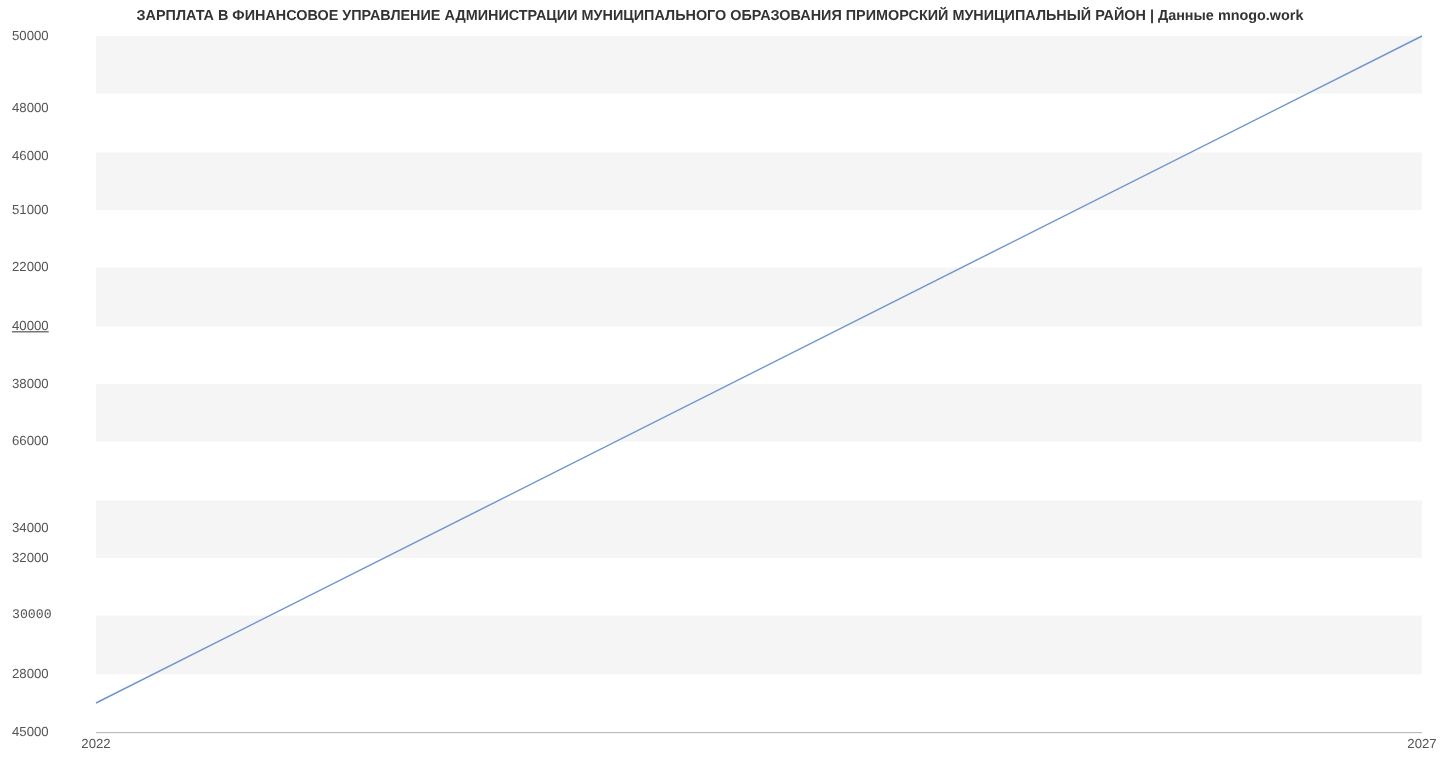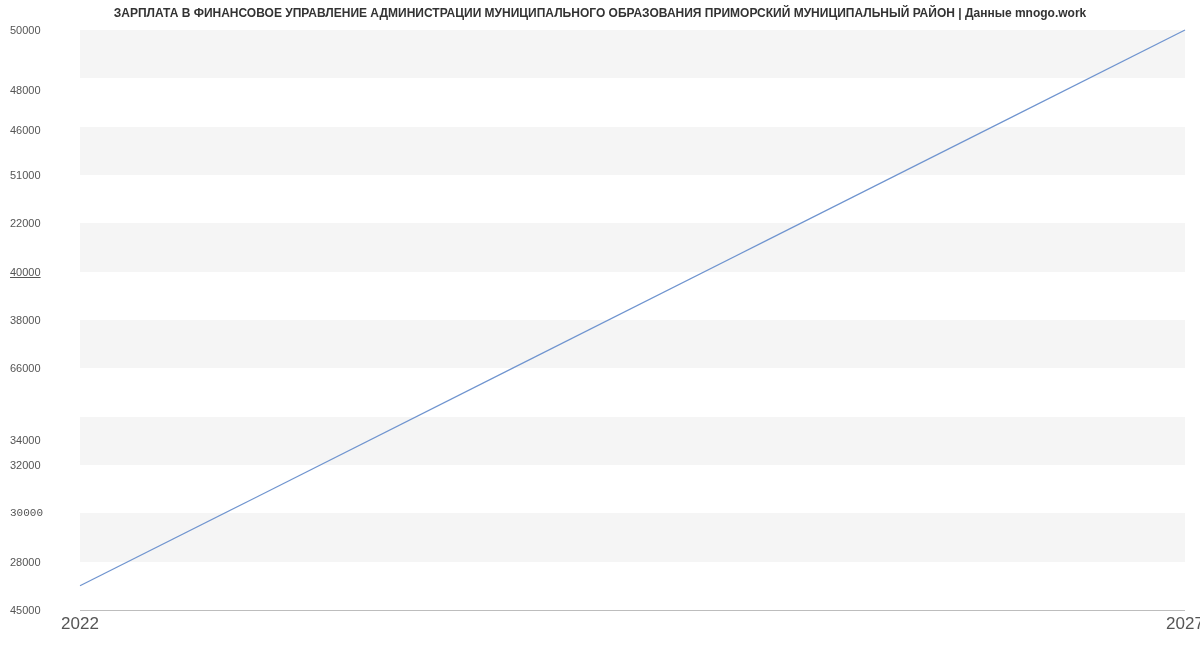--- a/index.html
+++ b/index.html
@@ -46,21 +46,21 @@
     right: 1130px;
     width: 60px;
     text-align: left;
     font-size: 11px;
     color: #555;
     transform: translateY(-50%);
   }
   .xtick-label {
     position: absolute;
     top: 614px;
-    font-size: 17px;
+    font-size: 11px;
     color: #555;
     transform: translateX(-50%);
   }
   svg.line-layer {
     position: absolute;
     left: 0;
     top: 0;
     width: 100%;
     height: 100%;
     overflow: visible;

